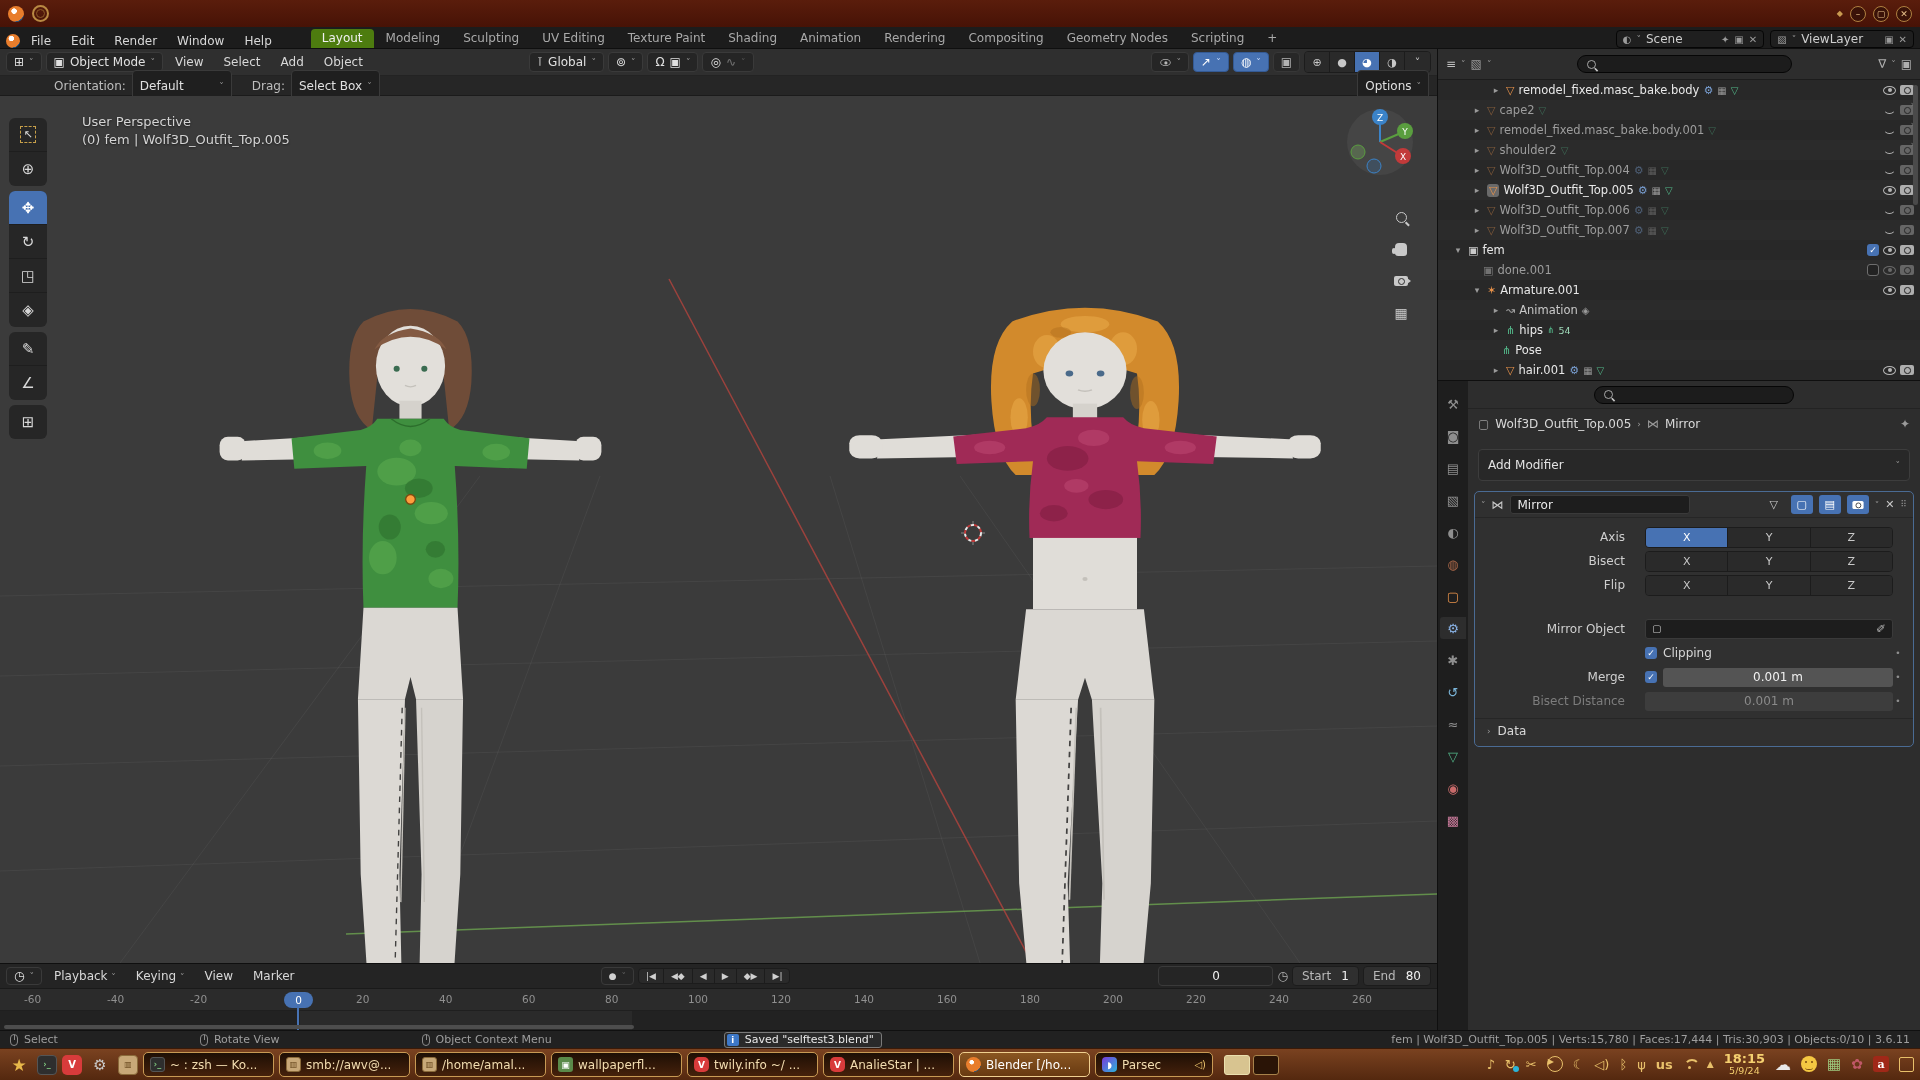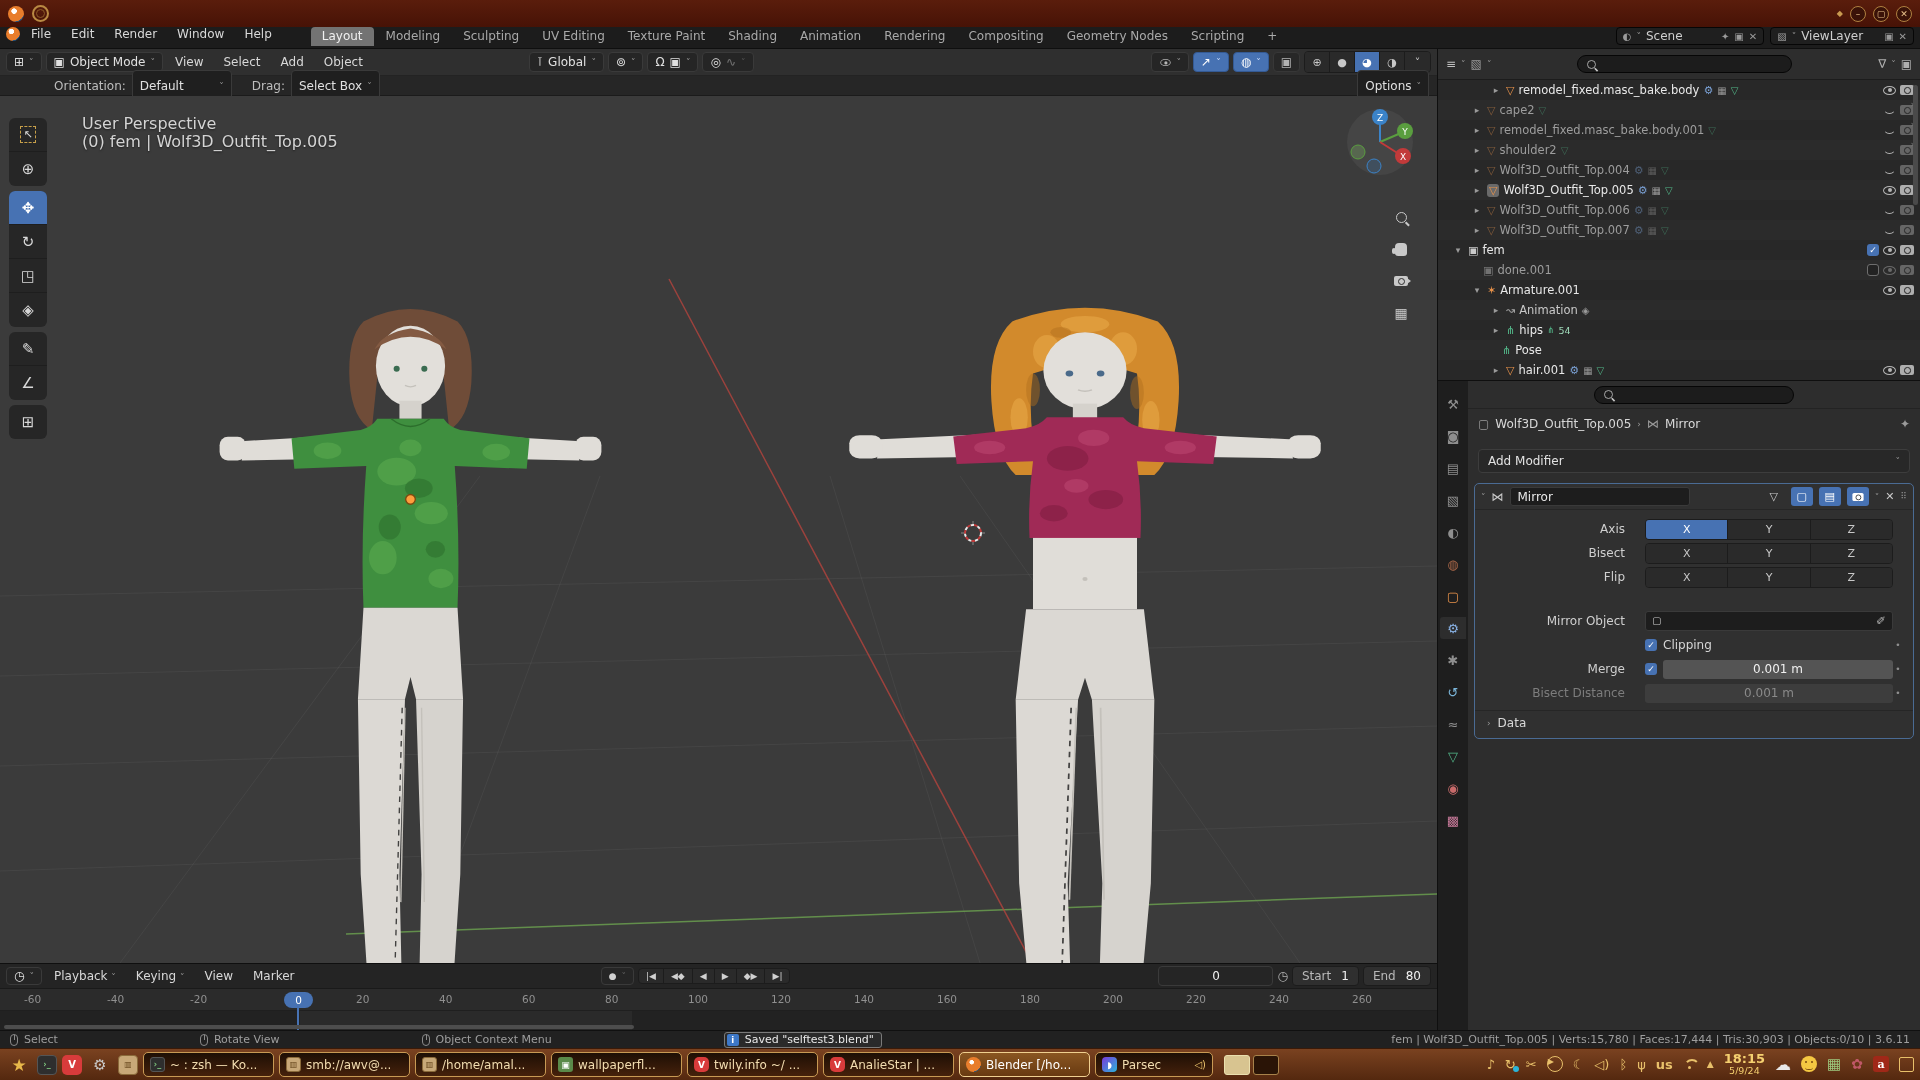--- a/index.html
+++ b/index.html
@@ -10,43 +10,43 @@
 
 #titlebar{left:0;top:0;width:1920px;height:27px;background:linear-gradient(#5a1d0c,#471206);display:flex;align-items:center;padding:0 8px;gap:8px}
 #titlebar .title{position:absolute;left:0;right:0;text-align:center;color:#d3954e;font-size:12.5px}
 .blogo{width:16px;height:16px;border-radius:50%;background:radial-gradient(circle at 38% 32%,#ffffff 0 2.5px,#e87d2c 3px 70%,#235a8c 72%);position:relative;z-index:2}
 .bullseye{width:17px;height:17px;border:2px solid #b98a43;border-radius:50%;position:relative;z-index:2}
 .bullseye::after{content:"";position:absolute;inset:2px;border:1.5px solid #8a5a28;border-radius:50%}
 .winbtns{margin-left:auto;display:flex;gap:7px;align-items:center;z-index:2}
 .winbtn{width:16px;height:16px;border-radius:50%;border:1px solid #b08040;background:#3a1208;color:#e8c08a;font-size:9px;display:flex;align-items:center;justify-content:center}
 .windia{color:#c89a50;font-size:8px}
 
-#topbar{left:0;top:27px;width:1920px;height:22px;background:#1c1c1c;display:flex;align-items:flex-start;padding:0 6px;gap:2px;border-bottom:1px solid #0f0f0f}
+#topbar{left:0;top:27px;width:1920px;height:22px;background:#1c1c1c;display:flex;align-items:flex-end;padding:0 6px;gap:2px;border-bottom:1px solid #0f0f0f}
 #topbar .menu{padding:0 9px;color:#d8d8d8}
 #topbar .tabs{display:flex;margin-left:28px;gap:1px}
 #topbar .tab{padding:2px 11px 3px;color:#a9a9a9;border-radius:4px 4px 0 0}
-#topbar .tab.active{background:#737373;color:#f0f0f0}
+#topbar .tab.active{background:#4d7c0f;color:#f0f0f0}
 .tb-right{margin-left:auto;display:flex;gap:6px;align-items:center}
 .selpill{background:#1f1f1f;border:1px solid #060606;border-radius:4px;height:18px;display:flex;align-items:center;gap:5px;padding:0 6px;color:#cfcfcf}
 .selpill .sic{color:#9a9a9a;font-size:10px}
 
 #vh1{left:0;top:49px;width:1437px;height:27px;background:#2f2f2f;display:flex;align-items:center;padding:0 6px;gap:4px;border-bottom:1px solid #232323}
 .pill{background:#252525;border:1px solid #3a3a3a;border-radius:4px;height:20px;display:inline-flex;align-items:center;gap:5px;padding:0 7px;color:#e0e0e0}
 .hmenu{padding:0 8px;color:#d8d8d8}
 .mini{font-size:9px;color:#999}
 .bluebtn{background:#4772b3;border-color:#345a94;color:#fff}
 .seg{display:flex;border:1px solid #1c1c1c;border-radius:4px;overflow:hidden}
 .seg .sb{width:25px;height:20px;display:flex;align-items:center;justify-content:center;background:#2a2a2a;color:#c8c8c8;font-size:11px;border-right:1px solid #1c1c1c}
 .seg .sb:last-child{border-right:none}
 .seg .sb.on{background:#4772b3;color:#fff}
 #vh2{left:0;top:76px;width:1437px;height:20px;background:#262626;display:flex;align-items:center;padding:0 8px;gap:6px;border-bottom:1px solid #1b1b1b;color:#bdbdbd}
 #vh2 .pill{height:32px;background:#1f1f1f}
 
 #viewport{left:0;top:96px;width:1437px;height:867px;background:#3b3b3b;overflow:hidden}
-.ovtext{position:absolute;left:82px;color:#d4d4d4;font-size:16px;text-shadow:0 1px 2px rgba(0,0,0,.5)}
+.ovtext{position:absolute;left:82px;color:#d4d4d4;font-size:13px;text-shadow:0 1px 2px rgba(0,0,0,.5)}
 .vtools{position:absolute;left:9px;top:22px;display:flex;flex-direction:column;gap:5px}
 .tgrp{display:flex;flex-direction:column;background:#262626;border-radius:6px;overflow:hidden}
 .tbtn{width:38px;height:34px;display:flex;align-items:center;justify-content:center;color:#d8d8d8;font-size:15px;border-bottom:1px solid #1e1e1e}
 .tbtn:last-child{border-bottom:none}
 .tbtn.active{background:#4772b3;color:#fff}
 .tbtn .dashed{border:1px dashed #c8a04a;padding:1px 2px;font-size:11px}
 .gizmo{position:absolute;left:1344px;top:10px;width:72px;height:72px}
 .navbtn{position:absolute;left:1388px;width:26px;height:26px;display:flex;align-items:center;justify-content:center;color:#c9c9c9;font-size:14px}
 .mag{width:11px;height:11px;border:1.6px solid #c9c9c9;border-radius:50%;position:relative}
 .mag::after{content:"";position:absolute;width:5px;height:1.6px;background:#c9c9c9;transform:rotate(45deg);left:8px;top:10px}
@@ -87,21 +87,21 @@
 .cnt{color:#9ed8b8;font-size:9.5px}
 .olsb{position:absolute;right:2px;top:36px;width:5px;height:120px;background:#4a4a4a;border-radius:3px}
 
 #props{left:1437px;top:380px;width:483px;height:650px;background:#2d2d2d;border-left:1px solid #0f0f0f;border-top:1px solid #0f0f0f}
 #ptabs{position:absolute;left:0;top:0;width:30px;height:650px;background:#1e1e1e;display:flex;flex-direction:column;align-items:center;padding-top:12px;gap:10px}
 #ptabs .pt{width:26px;height:22px;display:flex;align-items:center;justify-content:center;color:#8f8f8f;font-size:13px;border-radius:3px 0 0 3px}
 #ptabs .pt.active{background:#2d2d2d;color:#8ab4e8}
 #pbody{position:absolute;left:30px;top:0;right:0;bottom:0}
 #phead{height:28px;display:flex;align-items:center;padding:0 8px;border-bottom:1px solid #232323}
 #pcrumb{height:30px;display:flex;align-items:center;gap:6px;padding:0 10px;color:#d8d8d8}
-.addmod{margin:10px 10px 0;height:24px;background:#282828;border:1px solid #3d3d3d;border-radius:4px;display:flex;align-items:center;padding:0 9px;color:#e2e2e2}
+.addmod{margin:10px 10px 0;height:32px;background:#282828;border:1px solid #3d3d3d;border-radius:4px;display:flex;align-items:center;padding:0 9px;color:#e2e2e2}
 .modpanel{margin:10px 6px 0;border:1px solid #4a6b94;border-radius:5px;background:#303030;padding-bottom:4px}
 .mph{height:26px;display:flex;align-items:center;gap:6px;padding:0 6px;border-bottom:1px solid #262626}
 .mph .nmfield{flex:0 0 180px;height:19px;background:#1d1d1d;border:1px solid #3a3a3a;border-radius:3px;display:flex;align-items:center;padding:0 7px;color:#e8e8e8}
 .mic{width:22px;height:19px;display:flex;align-items:center;justify-content:center;border-radius:3px;color:#c9c9c9;font-size:11px}
 .mic.on{background:#4772b3;color:#fff}
 .mrow{display:flex;align-items:center;height:22px;margin:2px 10px 2px 0}
 .mrow .lbl{width:170px;text-align:right;padding-right:20px;color:#cfcfcf;flex:none}
 .mrow .lbl.dis{color:#7d7d7d}
 .mrow .wid{flex:1;display:flex;align-items:center;gap:6px}
 .mrow .seg{flex:1}

